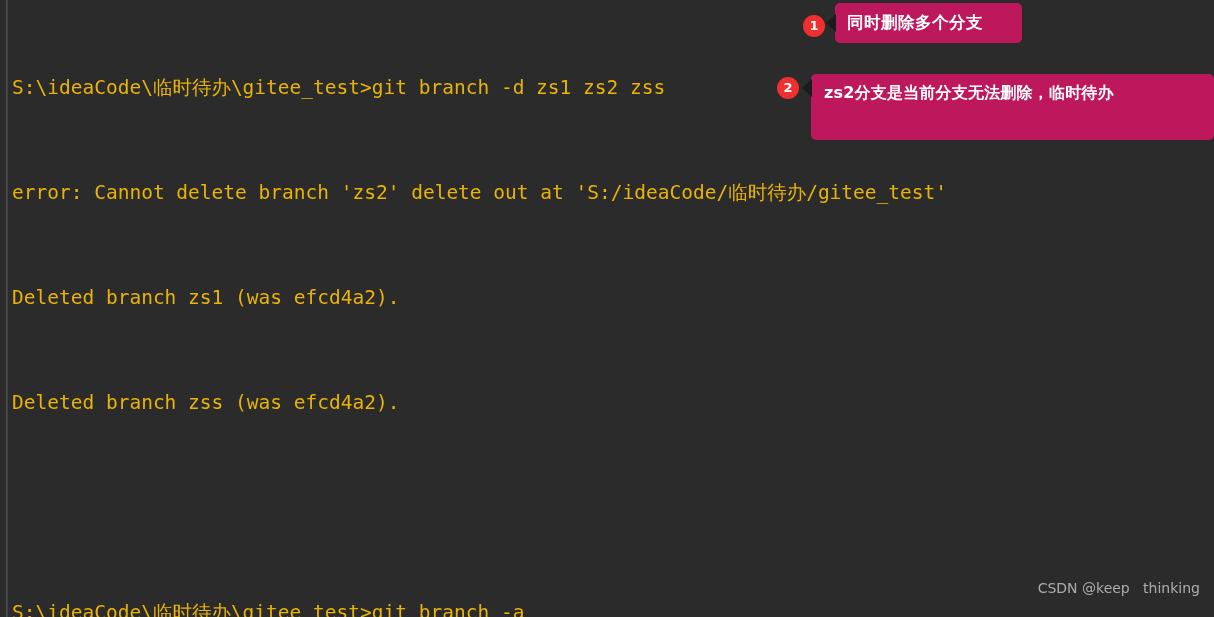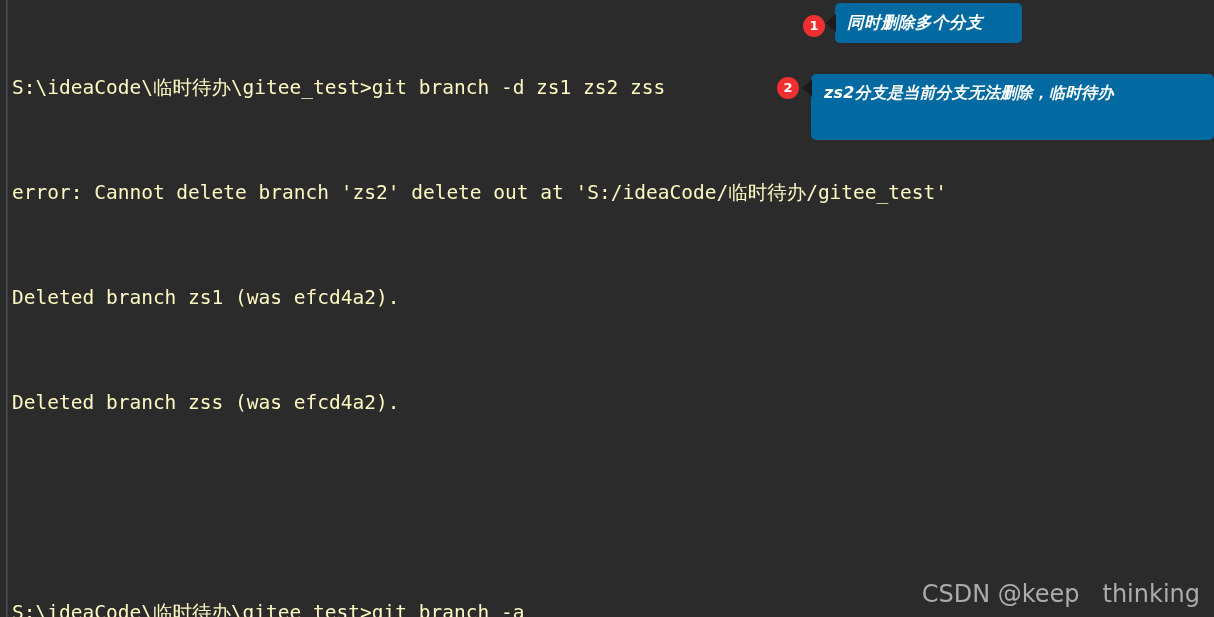--- a/index.html
+++ b/index.html
@@ -39,34 +39,33 @@
     font-size: 19.5px;
     line-height: 35px;
     color: #d4d4d4;
     white-space: pre;
     letter-spacing: 0px;
   }
   .term-line {
     height: 35px;
     line-height: 35px;
     white-space: pre;
-    color: #fef9c3;
+    color: #eab308;
   }
   .term-line.blank { color: transparent; }
 
   
   .tip {
     position: absolute;
-    background: #0369a1;
+    background: #be185d;
     color: #ffffff;
     border-radius: 5px;
     font-family: "DejaVu Sans", "Liberation Sans", sans-serif;
     font-weight: bold;
     box-sizing: border-box;
-    font-style: italic;
   }
   .tip-arrow {
     position: absolute;
     left: -9px;
     width: 0; height: 0;
     border-top: 9px solid transparent;
     border-bottom: 9px solid transparent;
     border-right: 10px solid #1b1b1b;
   }
   #tip1 {
@@ -106,21 +105,21 @@
   #badge1 { left: 803px; top: 15px; }
   #badge2 { left: 777px; top: 77px; }
 
   
   #watermark {
     position: absolute;
     right: 14px;
     top: 580px;
     color: #c8c8c8;
     font-family: "DejaVu Sans", "Liberation Sans", sans-serif;
-    font-size: 24px;
+    font-size: 14px;
     opacity: 0.82;
     white-space: pre;
   }
 </style>
 </head>
 <body>
 
 <div id="gutter">
   <div id="gutter-line"></div>
 </div>

